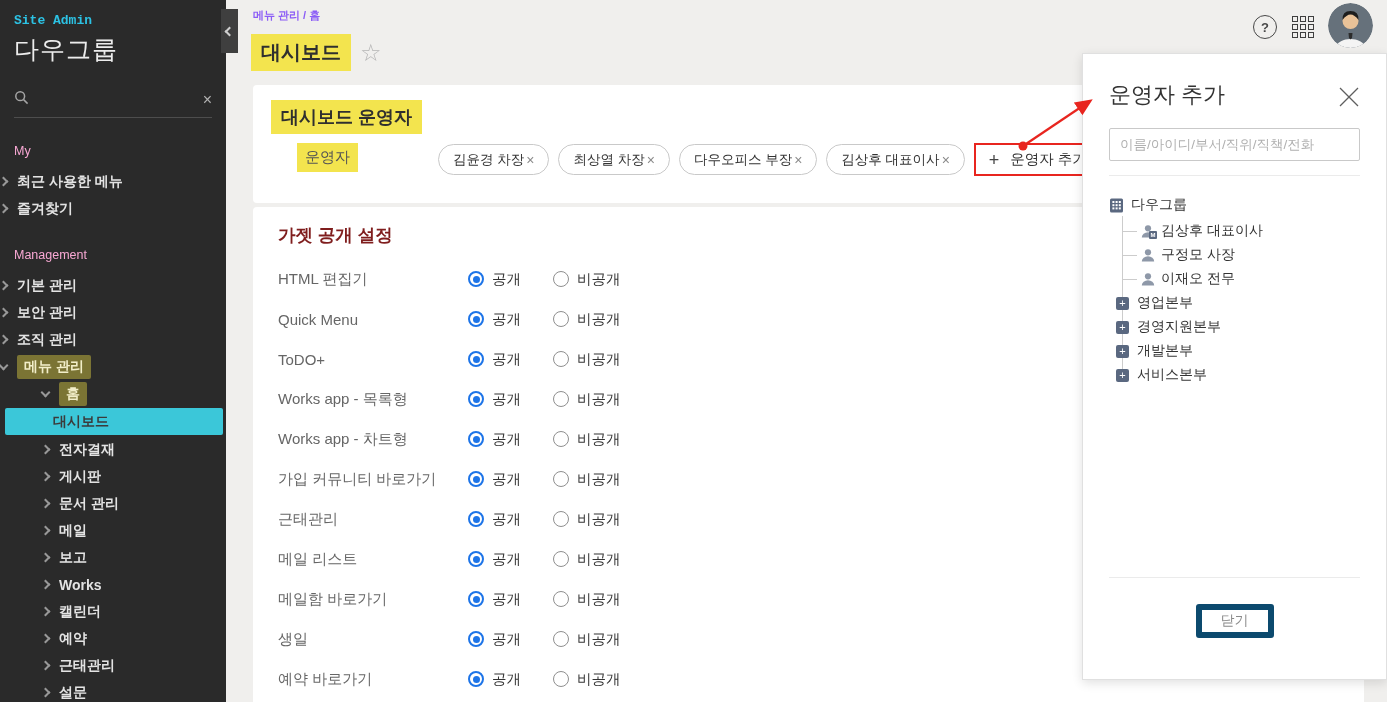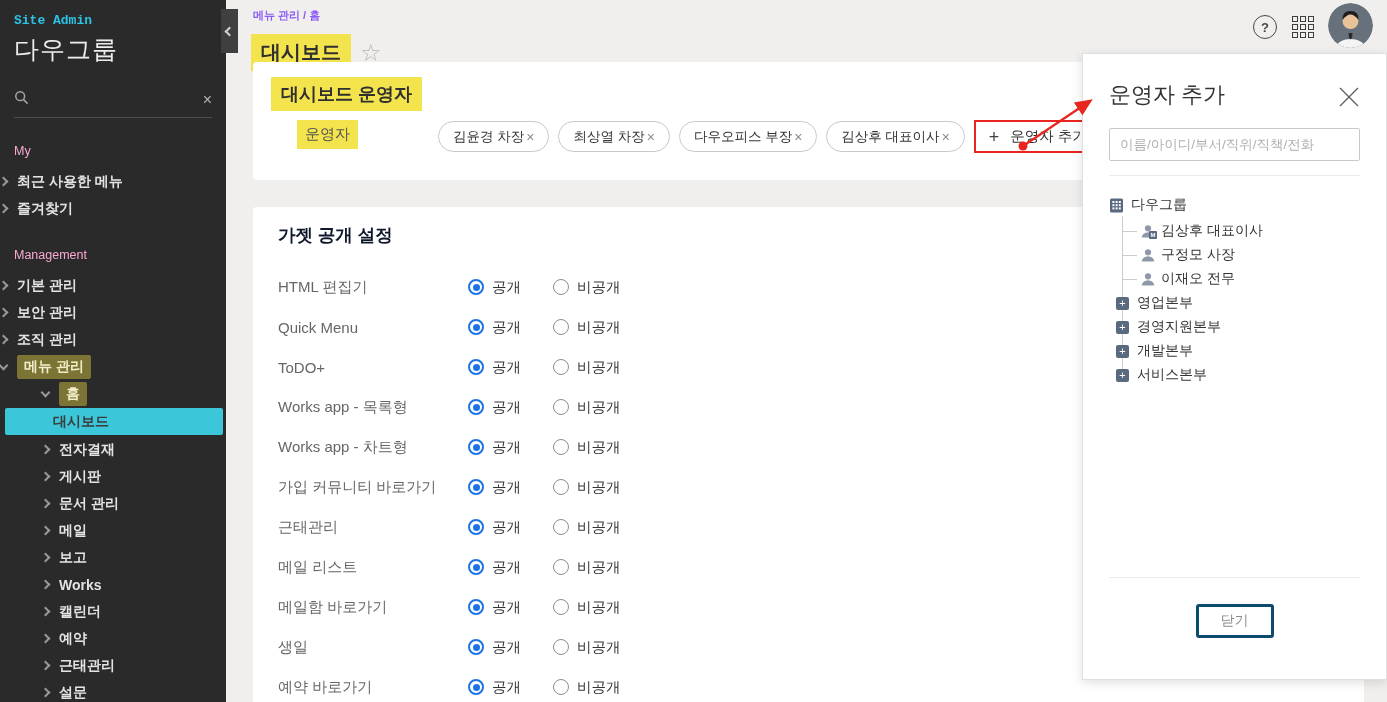--- a/index.html
+++ b/index.html
@@ -33,32 +33,32 @@
   .title-row { position:absolute; left:251px; top:34px; display:flex; align-items:center; gap:9px; }
   .title-hl { background:#f3e44e; color:#2f2f2f; font-size:20px; font-weight:bold; padding:5px 10px; }
   .fav-star { font-size:24px; color:#b5b5b5; line-height:1; cursor:pointer; }
   .help-icon { position:absolute; left:1253px; top:15px; width:24px; height:24px; border:1.5px solid #484848; border-radius:50%; display:flex; align-items:center; justify-content:center; font-size:13px; font-weight:bold; color:#484848; cursor:pointer; }
   .apps-icon { position:absolute; left:1292px; top:16px; width:22px; height:22px; display:grid; grid-template-columns:repeat(3,6px); grid-template-rows:repeat(3,6px); gap:2px; cursor:pointer; }
   .apps-icon span { border:1.5px solid #3f3f3f; }
   .avatar { position:absolute; left:1328px; top:3px; width:45px; height:45px; border-radius:50%; overflow:hidden; cursor:pointer; }
 
   
   .card { position:absolute; background:#fff; border-radius:4px; }
-  .card1 { left:253px; top:62px; width:1111px; height:118px; }
+  .card1 { left:253px; top:85px; width:1111px; height:118px; }
   .card1 h2 { position:absolute; left:18px; top:15px; }
   .card-title-hl { background:#f3e44e; color:#2f2f2f; font-size:18px; font-weight:bold; padding:5px 10px; display:inline-block; }
   .op-label { position:absolute; left:19px; top:58px; background:#f3e44e; color:#555; font-size:15px; padding:5px 8px;margin-left:25px; }
   .chips { position:absolute; left:185px; top:58px; display:flex; align-items:center; gap:9px; }
   .chip { height:31px; display:flex; align-items:center; gap:2px; padding:0 14px; border:1px solid #c9c9c9; border-radius:16px; background:#fff; font-size:13.5px; color:#333; }
   .chip .chip-x { color:#8a8a8a; font-size:14px; cursor:pointer; line-height:1; }
   .add-btn { position:relative; height:33px; display:flex; align-items:center; gap:11px; padding:0 13px; border:2px solid #e8251f; background:#fff; font-size:14.5px; color:#333; cursor:pointer; font-family:inherit; }
   .add-btn .plus { font-size:18px; font-weight:400; color:#444; line-height:1; }
 
   .card2 { left:253px; top:207px; width:1111px; height:520px; padding:16px 0 0 25px; }
-  .card2 h2 { font-size:17.5px; font-weight:bold; color:#0f172a; margin-bottom:20px; }
+  .card2 h2 { font-size:17.5px; font-weight:bold; color:#7f1d1d; margin-bottom:12px; }
   .g-row { display:flex; align-items:center; height:40px; }
   .g-label { width:190px; font-size:15px; color:#666; }
   .g-opt { width:85px; display:flex; align-items:center; gap:8px; font-size:14.5px; color:#333; cursor:pointer; }
   .radio { width:16px; height:16px; border-radius:50%; border:1.5px solid #8f8f8f; position:relative; flex:none; background:#fff; }
   .radio.sel { border:2px solid #1d74e8; }
   .radio.sel::after { content:''; position:absolute; inset:2.5px; border-radius:50%; background:#1d74e8; }
 
   
   .panel { position:absolute; left:1082px; top:53px; width:305px; height:627px; background:#fff; border:1px solid #e0e0e0; box-shadow:0 3px 10px rgba(0,0,0,.12); z-index:10; padding:0 26px; }
   .panel-title { font-size:22px; color:#333; margin-top:26px; font-weight:normal; }
@@ -73,21 +73,21 @@
   .t-member { position:relative; display:flex; align-items:center; gap:6px; height:24px; padding-left:19px; cursor:pointer; }
   .t-member::before { content:''; position:absolute; left:0; top:12px; width:15px; border-top:1px solid #ccc; }
   .t-dept { position:relative; display:flex; align-items:center; gap:8px; height:24px; cursor:pointer; }
   .t-dept .plusbox { margin-left:-6px; }
   .plusbox { width:13px; height:13px; background:#5a6880; border-radius:2px; color:#fff; font-size:11px; line-height:12px; text-align:center; flex:none; cursor:pointer; }
   .person-ic { position:relative; width:14px; height:14px; flex:none; }
   .badge-m { position:absolute; right:-2px; bottom:-1px; width:8px; height:8px; background:#5a6880; color:#fff; font-size:6px; font-weight:bold; line-height:8px; text-align:center; border-radius:1px; }
   .panel-bottom { position:absolute; bottom:0; left:0; right:0; height:102px; padding:0 26px; }
   .panel-bottom .panel-div { margin-top:0; }
   .close-btn-wrap { text-align:center; margin-top:26px; }
-  .close-btn { width:78px; height:34px; background:#fff; border:3px solid #0c4a6e; border-radius:3px; color:#8a8a8a; font-size:14px; cursor:pointer; font-family:inherit; }
+  .close-btn { width:78px; height:34px; background:#fff; border:6px solid #0c4a6e; border-radius:3px; color:#8a8a8a; font-size:14px; cursor:pointer; font-family:inherit; }
 
   .annot-svg { position:absolute; left:0; top:0; z-index:60; pointer-events:none; }
 </style>
 </head>
 <body>
 
 <div class="sidebar">
   <div class="brand">
     <div class="brand-top">Site Admin</div>
     <div class="brand-name">다우그룹</div>

